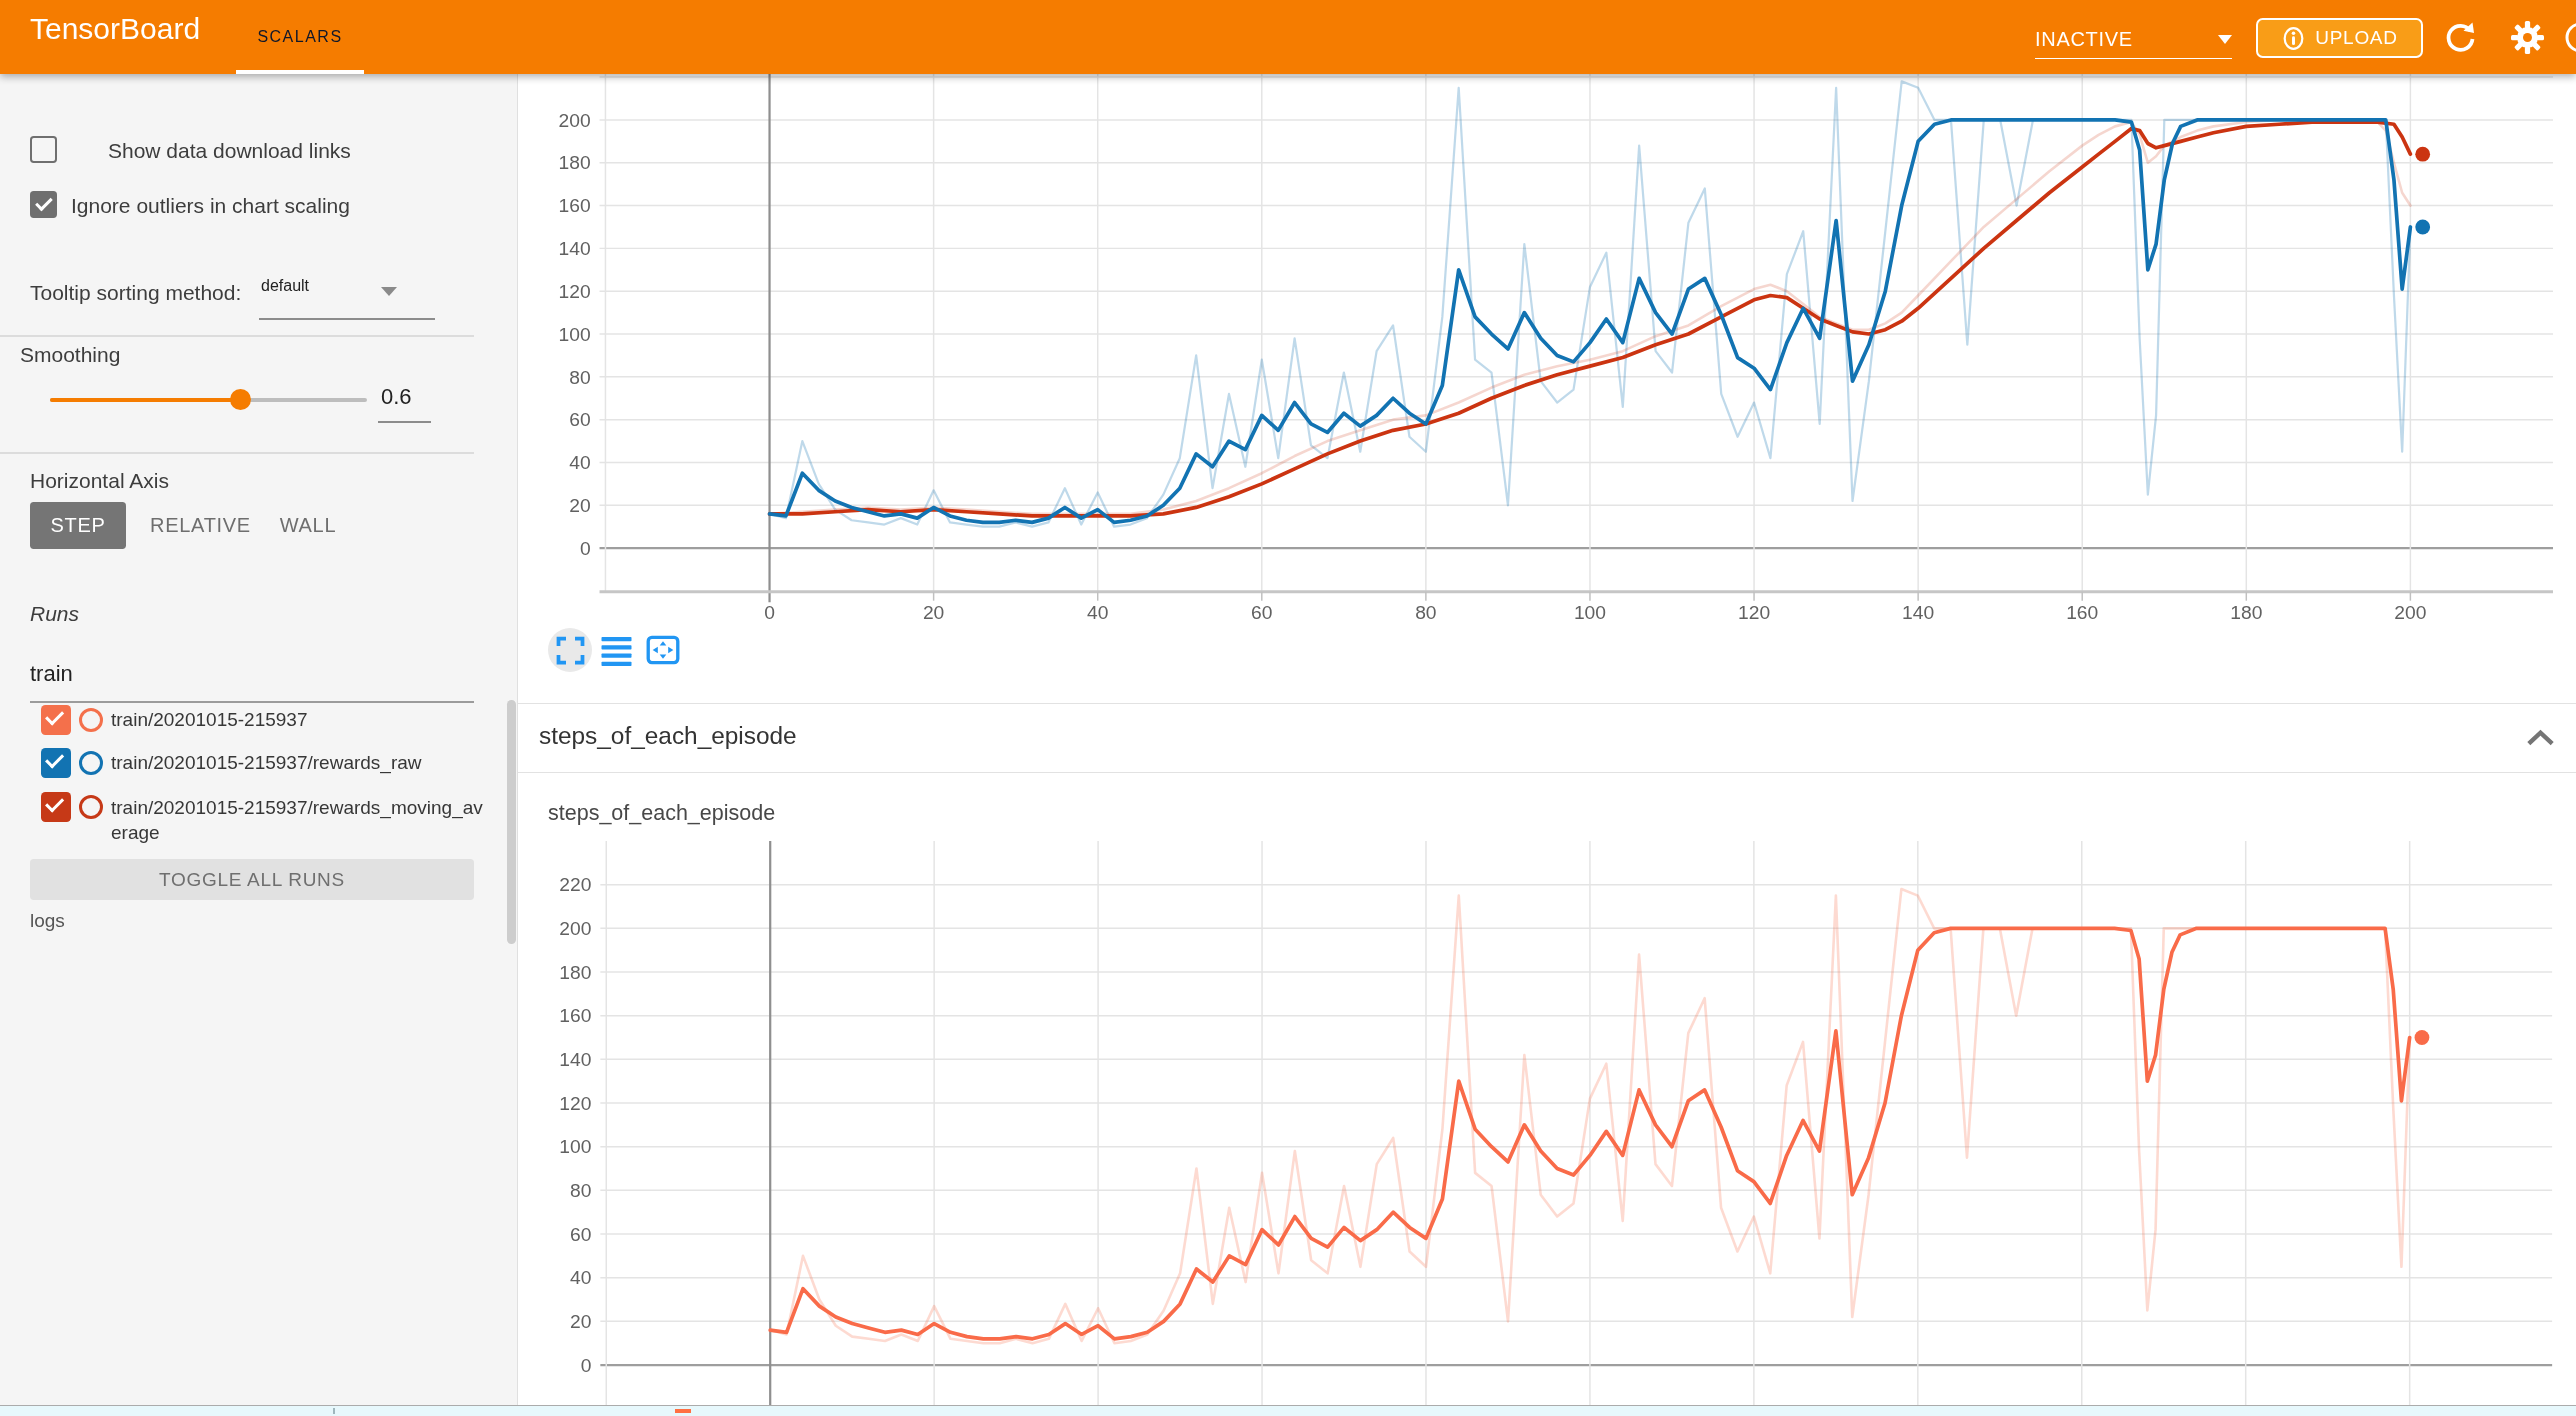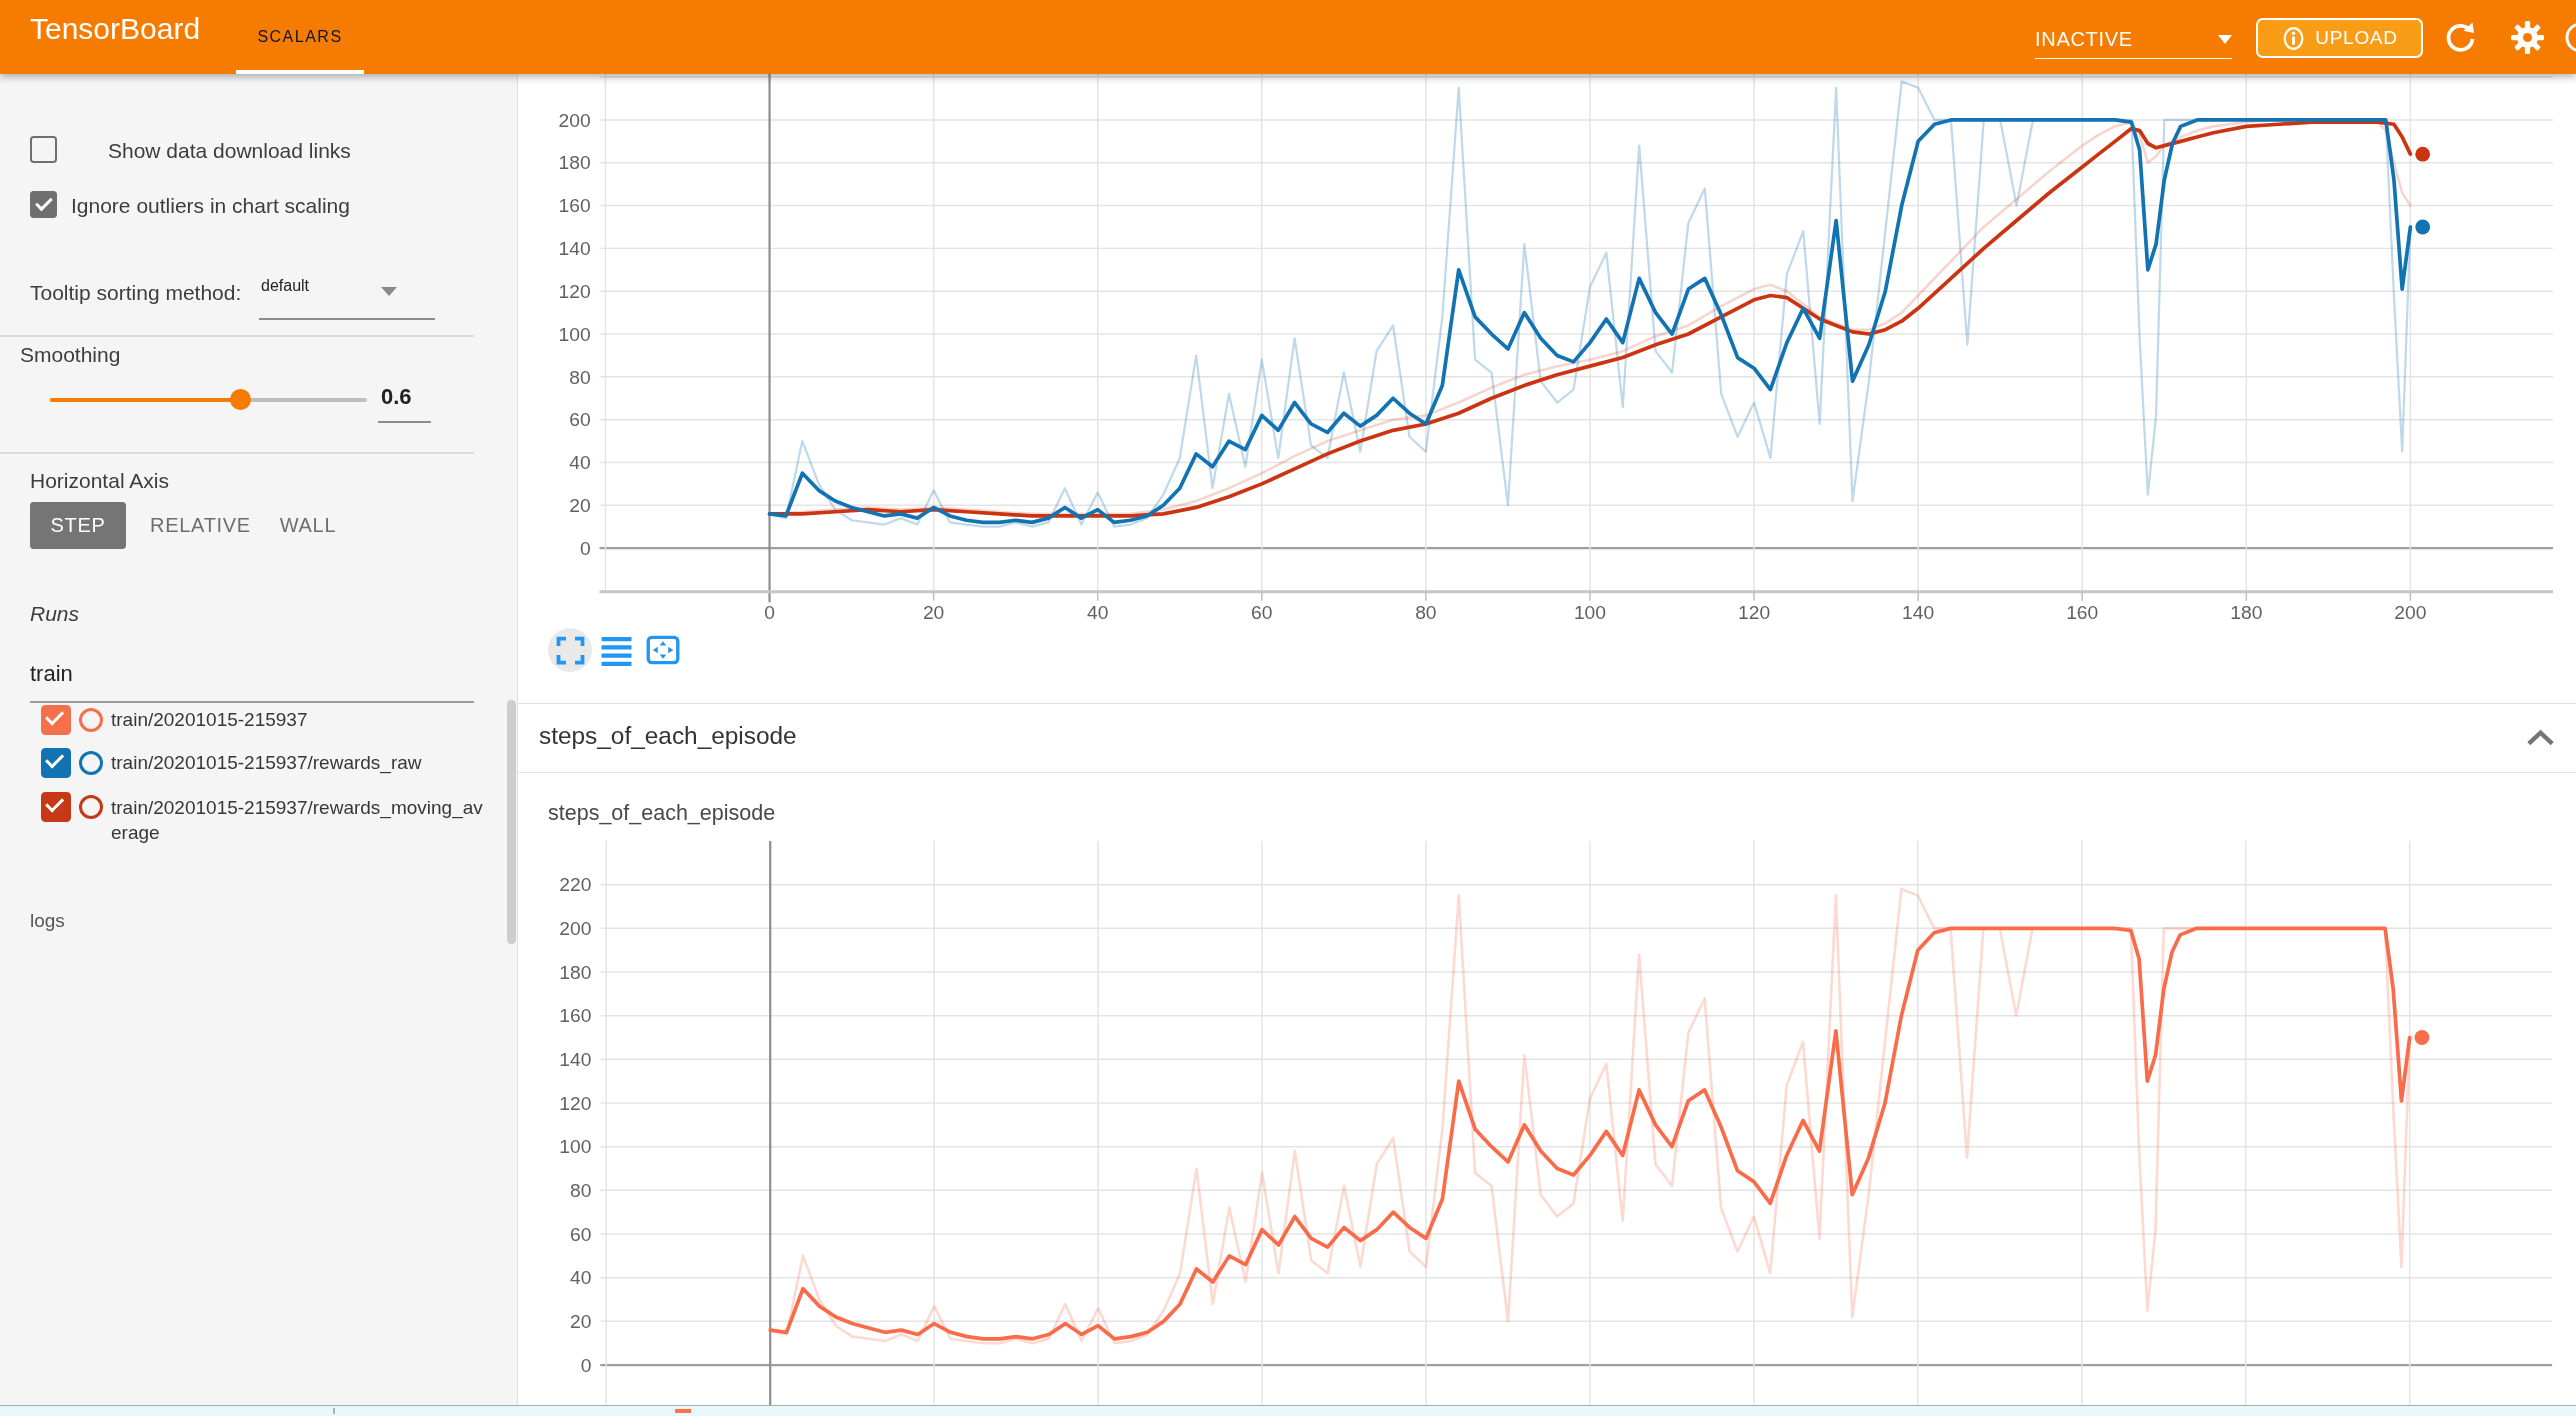--- a/index.html
+++ b/index.html
@@ -43,21 +43,21 @@
   .runrow-box::after{content:"";position:absolute;left:5.2px;top:6px;width:14px;height:6.7px;
                      border-left:3.7px solid #fff;border-bottom:3.7px solid #fff;transform:rotate(-45deg);}
   .runrow-circle{position:absolute;width:24px;height:24px;border-radius:50%;border:3px solid #000;box-sizing:border-box;background:transparent;}
   .runrow-label{position:absolute;color:#373737;font-size:19px;line-height:25px;width:374px;word-break:break-all;}
   .toggle{position:absolute;left:30px;top:785px;width:444px;height:41px;background:#e1e1e1;border-radius:3.7px;
           display:flex;align-items:center;justify-content:center;color:#6f6f6f;font-size:19px;letter-spacing:0.7px;}
   .side-scroll{position:absolute;left:507px;top:626px;width:9px;height:244px;background:#cdcdcd;border-radius:4.4px;}
   .filter-input{position:absolute;left:30px;top:587px;width:444px;border:none;background:transparent;outline:none;
           color:#222;font-size:22px;font-family:"Liberation Sans",sans-serif;padding:0;}
   .smooth-input{position:absolute;left:381px;top:310px;width:52px;border:none;background:transparent;outline:none;
-          color:#222;font-size:22px;font-family:"Liberation Sans",sans-serif;padding:0;font-weight:bold;}
+          color:#222;font-size:22px;font-family:"Liberation Sans",sans-serif;padding:0;}
 
   
   .section-head{position:absolute;left:518px;top:703px;width:2058px;height:70px;background:#fff;
                 border-top:1.5px solid #e2e2e2;border-bottom:1.5px solid #e2e2e2;box-sizing:border-box;}
   .section-title{position:absolute;left:21px;top:18px;font-size:24.4px;color:#333;}
   .card-title{position:absolute;left:548px;top:801px;font-size:21.5px;color:#484848;}
   .toolbar-circle{position:absolute;left:548px;top:628px;width:44px;height:44px;border-radius:50%;background:#e9e9e9;}
   .strip{position:absolute;left:0;top:1405px;width:2576px;height:11px;background:#e7f8fc;border-top:1.5px solid #ababab;box-sizing:border-box;}
   svg text{font-family:"Liberation Sans",sans-serif;}
 </style>
@@ -145,20 +145,21 @@
     <div class="runrow-circle" style="left:79px;top:634px;border-color:#f4704b;"></div>
     <div class="runrow-label" style="left:111px;top:633px;">train/20201015-215937</div>
         <div class="runrow-box" style="left:41px;top:674px;background:#1273b2;"></div>
     <div class="runrow-circle" style="left:79px;top:677px;border-color:#1273b2;"></div>
     <div class="runrow-label" style="left:111px;top:676px;">train/20201015-215937/rewards_raw</div>
         <div class="runrow-box" style="left:41px;top:718px;background:#c63917;"></div>
     <div class="runrow-circle" style="left:79px;top:721px;border-color:#c63917;"></div>
     <div class="runrow-label" style="left:111px;top:721px;">train/20201015-215937/rewards_moving_average</div>
       </div>
 
+    <div class="toggle">TOGGLE ALL RUNS</div>
     <div class="lbl" style="left:30px;top:834px;font-size:19px;color:#555;">logs</div>
     <div class="side-scroll"></div>
   </div>
 
   <svg id="chart1" class="abs" style="left:518px;top:74px;" width="2058" height="563" viewBox="0 0 2778 760">
       <g>
         <line x1="110" x2="2747" y1="640" y2="640" stroke="#9e9e9e" stroke-width="3"></line>
         <line x1="110" x2="2747" y1="582.2" y2="582.2" stroke="#e4e4e4" stroke-width="2"></line>
         <line x1="110" x2="2747" y1="524.4" y2="524.4" stroke="#e4e4e4" stroke-width="2"></line>
         <line x1="110" x2="2747" y1="466.6" y2="466.6" stroke="#e4e4e4" stroke-width="2"></line>

